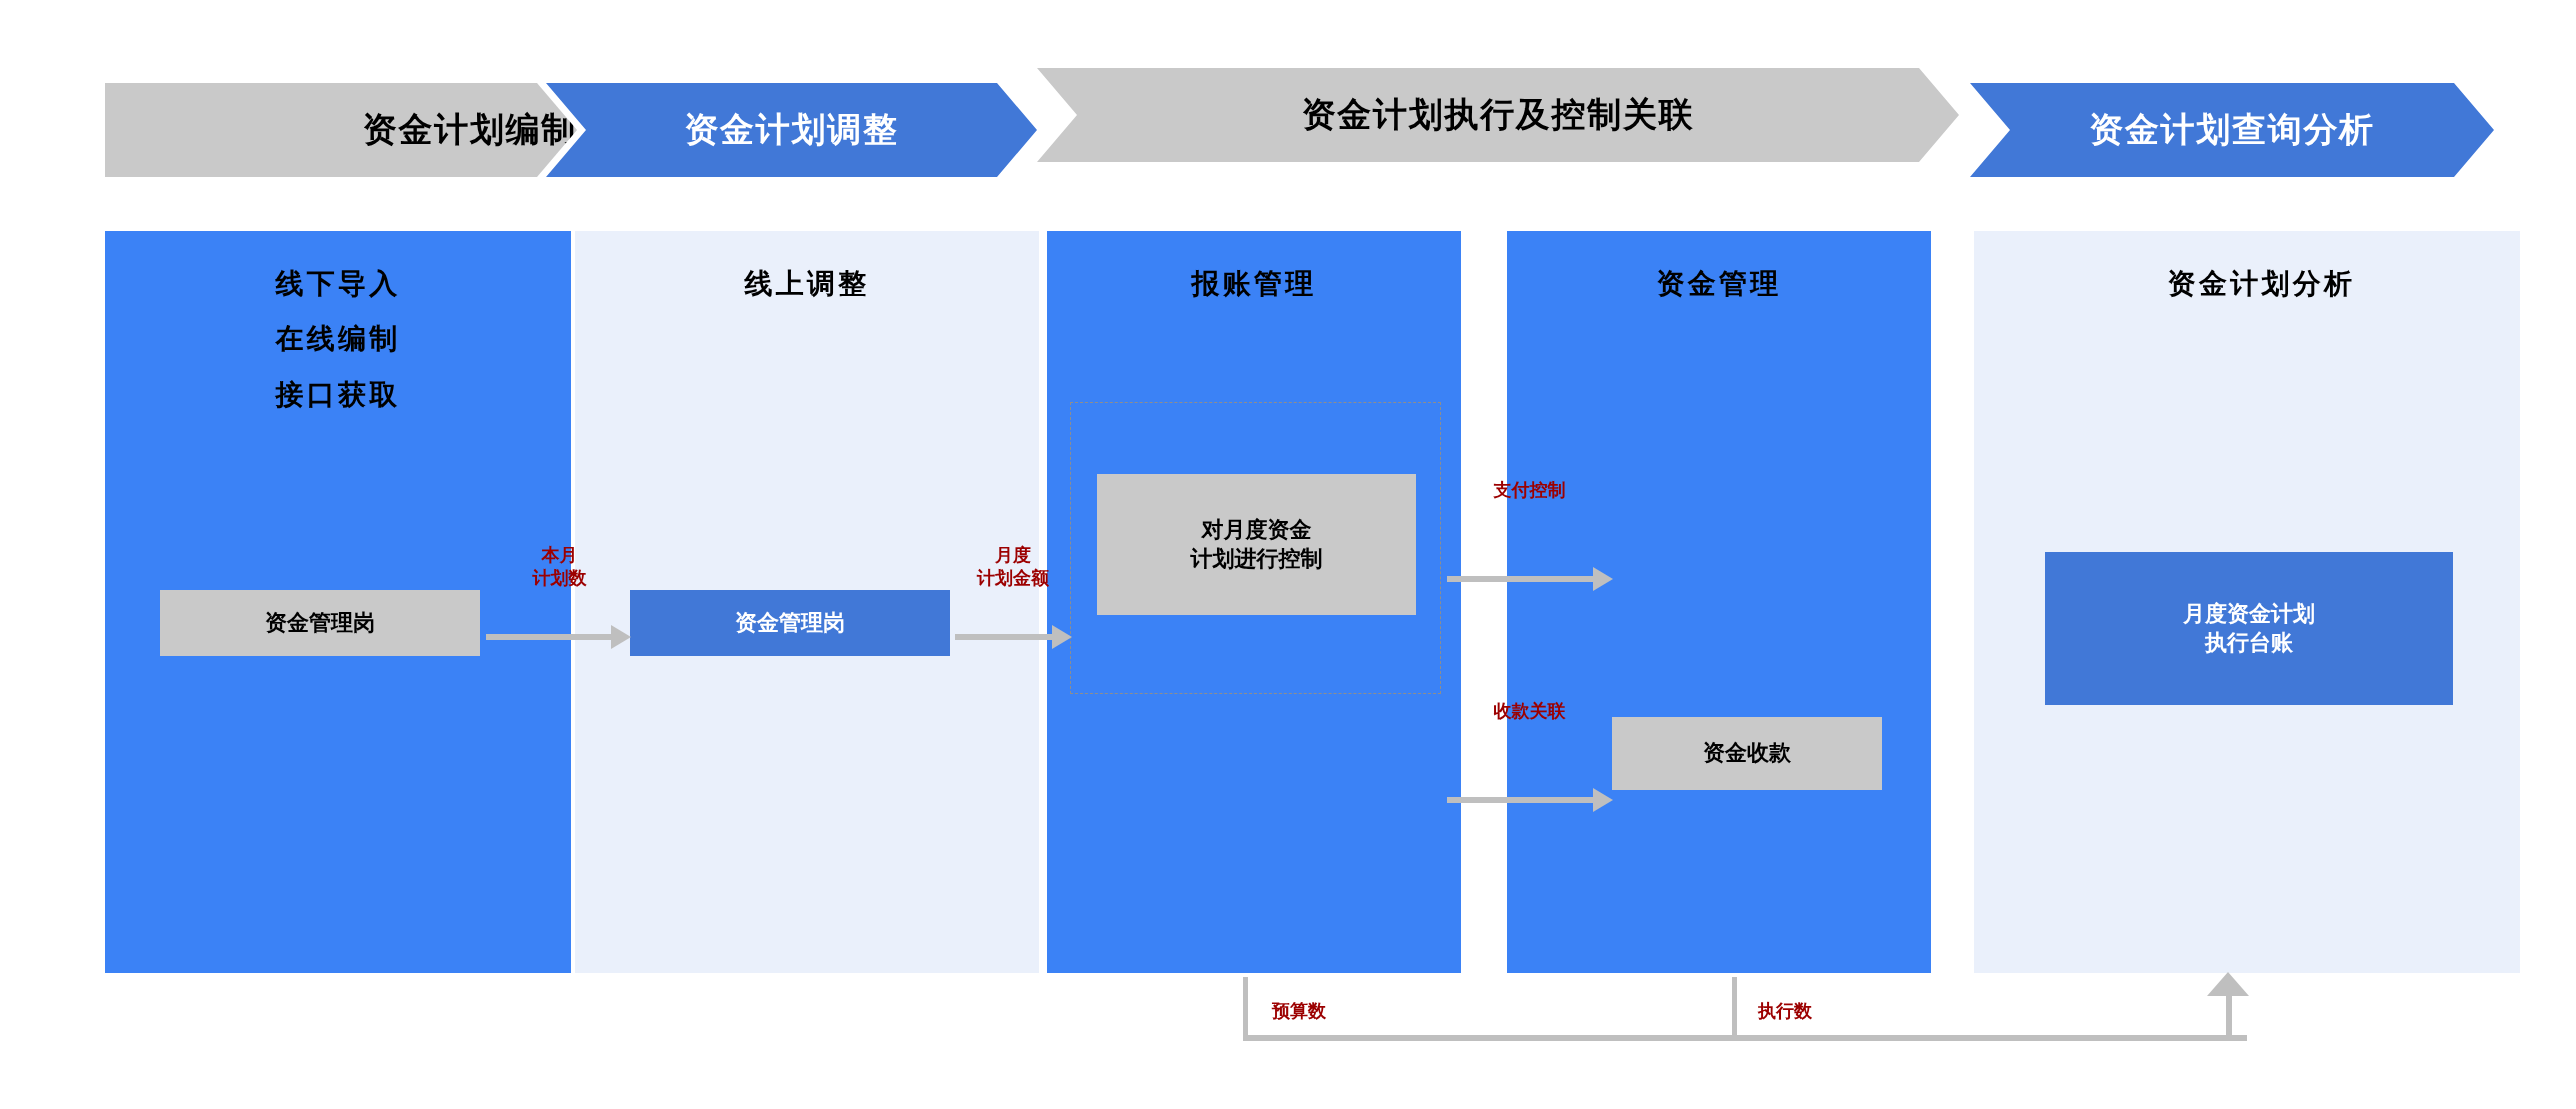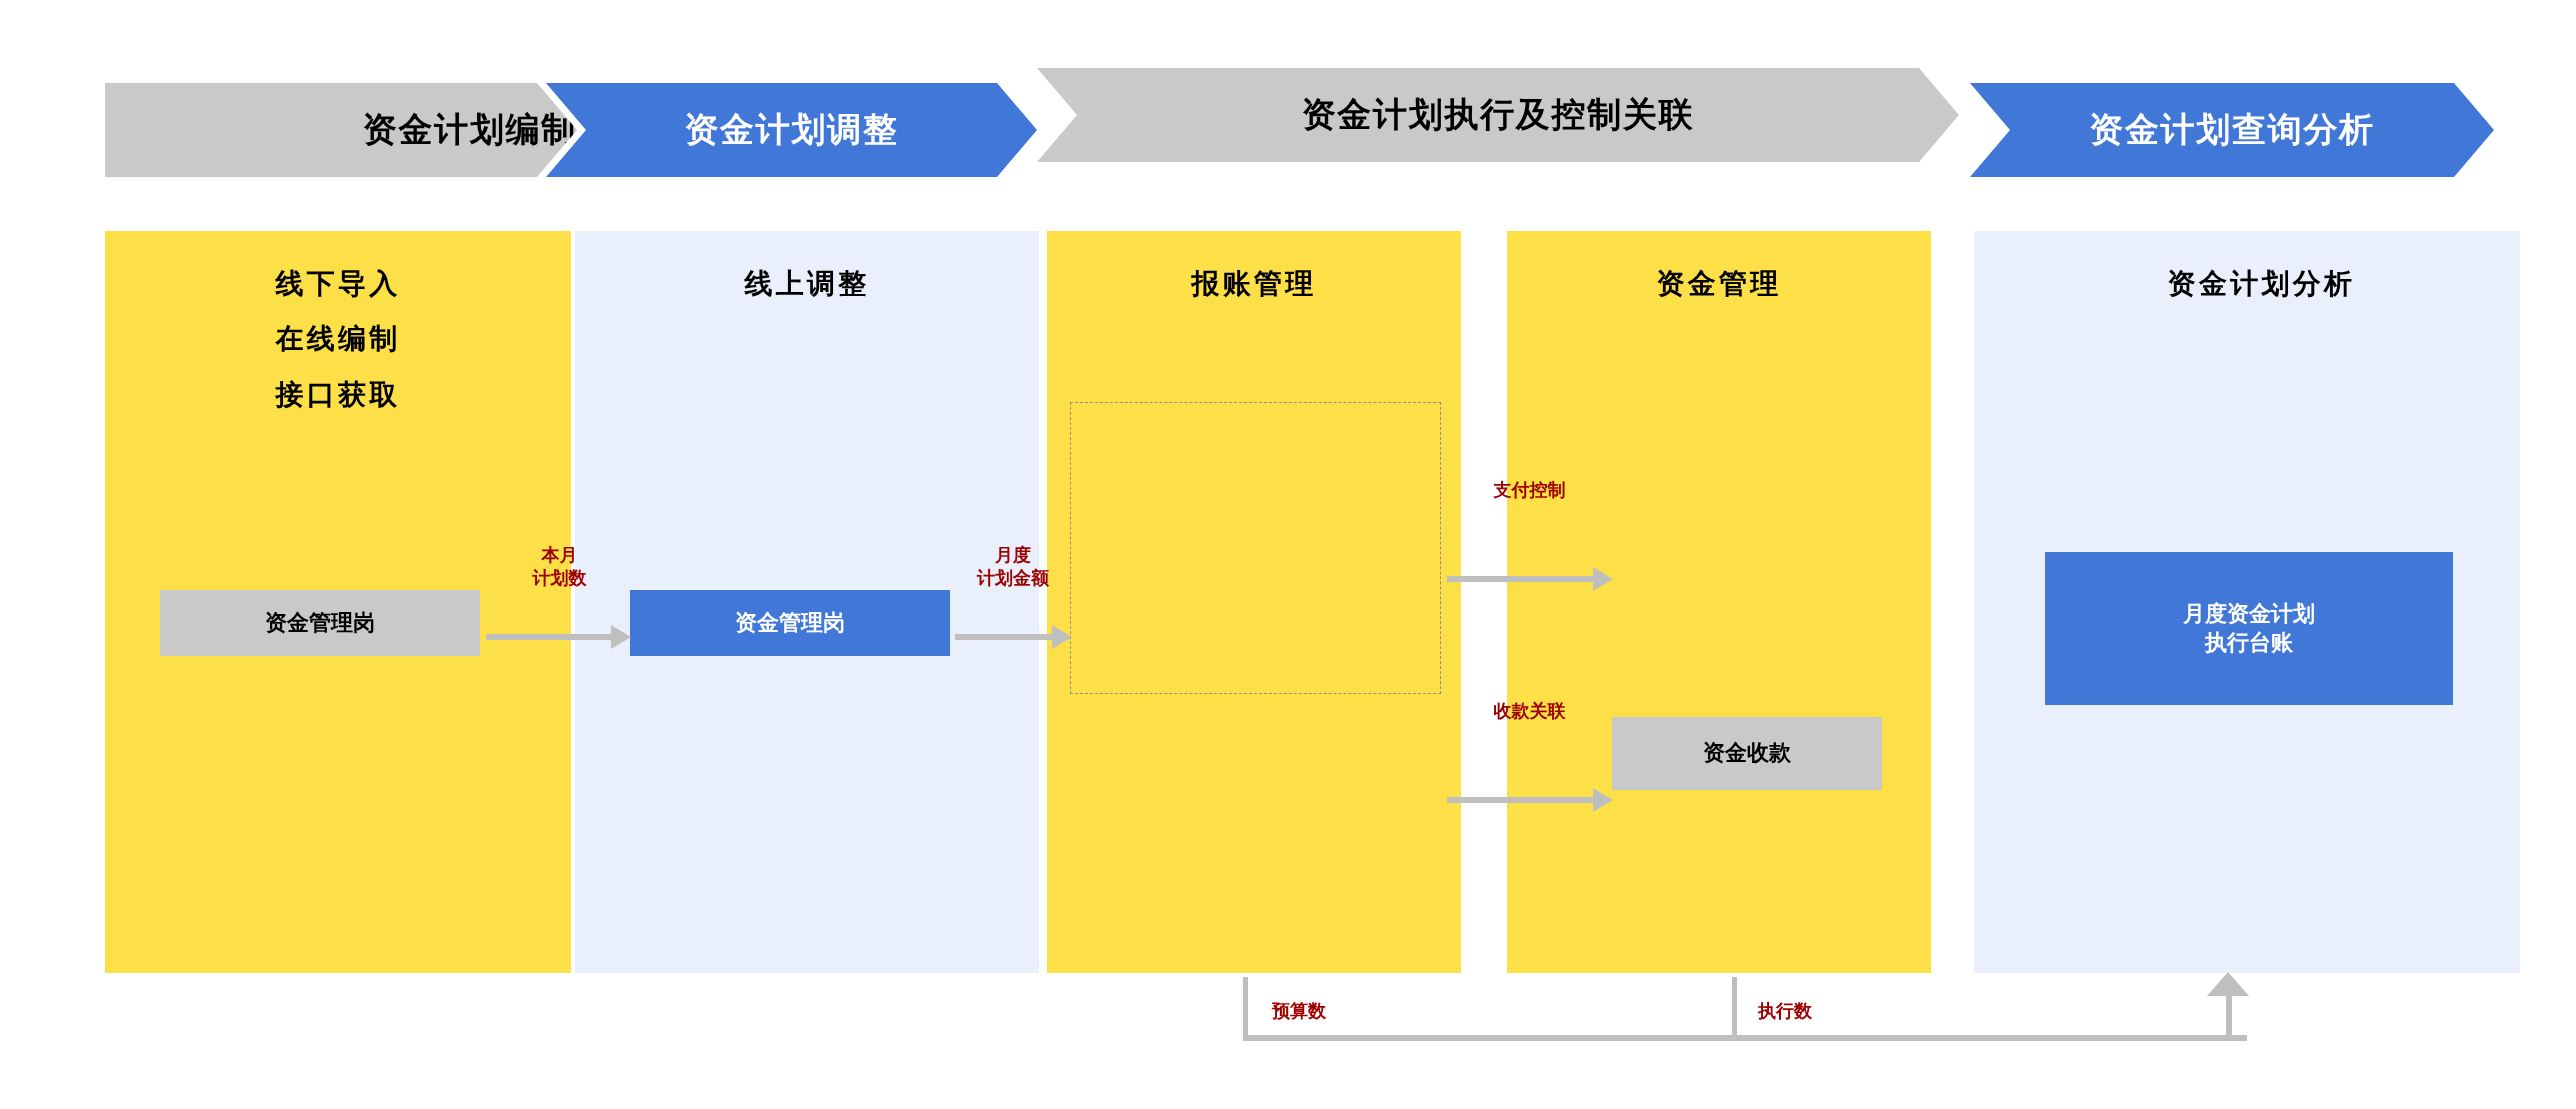--- a/index.html
+++ b/index.html
@@ -29,21 +29,21 @@
   
   .chev-start { clip-path: polygon(0 0, calc(100% - 40px) 0, 100% 50%, calc(100% - 40px) 100%, 0 100%); }
   
   .chev-mid   { clip-path: polygon(0 0, calc(100% - 40px) 0, 100% 50%, calc(100% - 40px) 100%, 0 100%, 40px 50%); }
 
   
   .panel {
     position: absolute;
     top: 231px;
   }
-  .panel.grey { background: #fde047; }
+  .panel.grey { background: #3b82f6; }
   .panel.blue { background: #eaf0fb; }
   .stack-line {
     position: absolute;
     left: 0; right: 0;
     text-align: center;
     font-size: 28px;
     font-weight: bold;
     color: #000;
     letter-spacing: 3.3px;
     white-space: nowrap;
@@ -148,20 +148,24 @@
     <div class="node blue" style="left:55px; top:359px; width:320px; height:66px;">
       <span>资金管理岗</span>
     </div>
   </div>
 
   <div class="panel grey" style="left:1047px; width:414px; height:742px;">
     <div class="stack-line" style="top:34px;">报账管理</div>
 
     <div class="dashed-zone" style="left:23px; top:171px; width:371px; height:292px;"></div>
 
+    <div class="node grey" style="left:50px; top:243px; width:319px; height:141px;">
+      <span>对月度资金
+计划进行控制</span>
+    </div>
   </div>
 
   <div class="panel grey" style="left:1507px; width:424px; height:742px;">
     <div class="stack-line" style="top:34px;">资金管理</div>
 
 
     <div class="node grey" style="left:105px; top:486px; width:270px; height:73px;">
       <span>资金收款</span>
     </div>
   </div>

